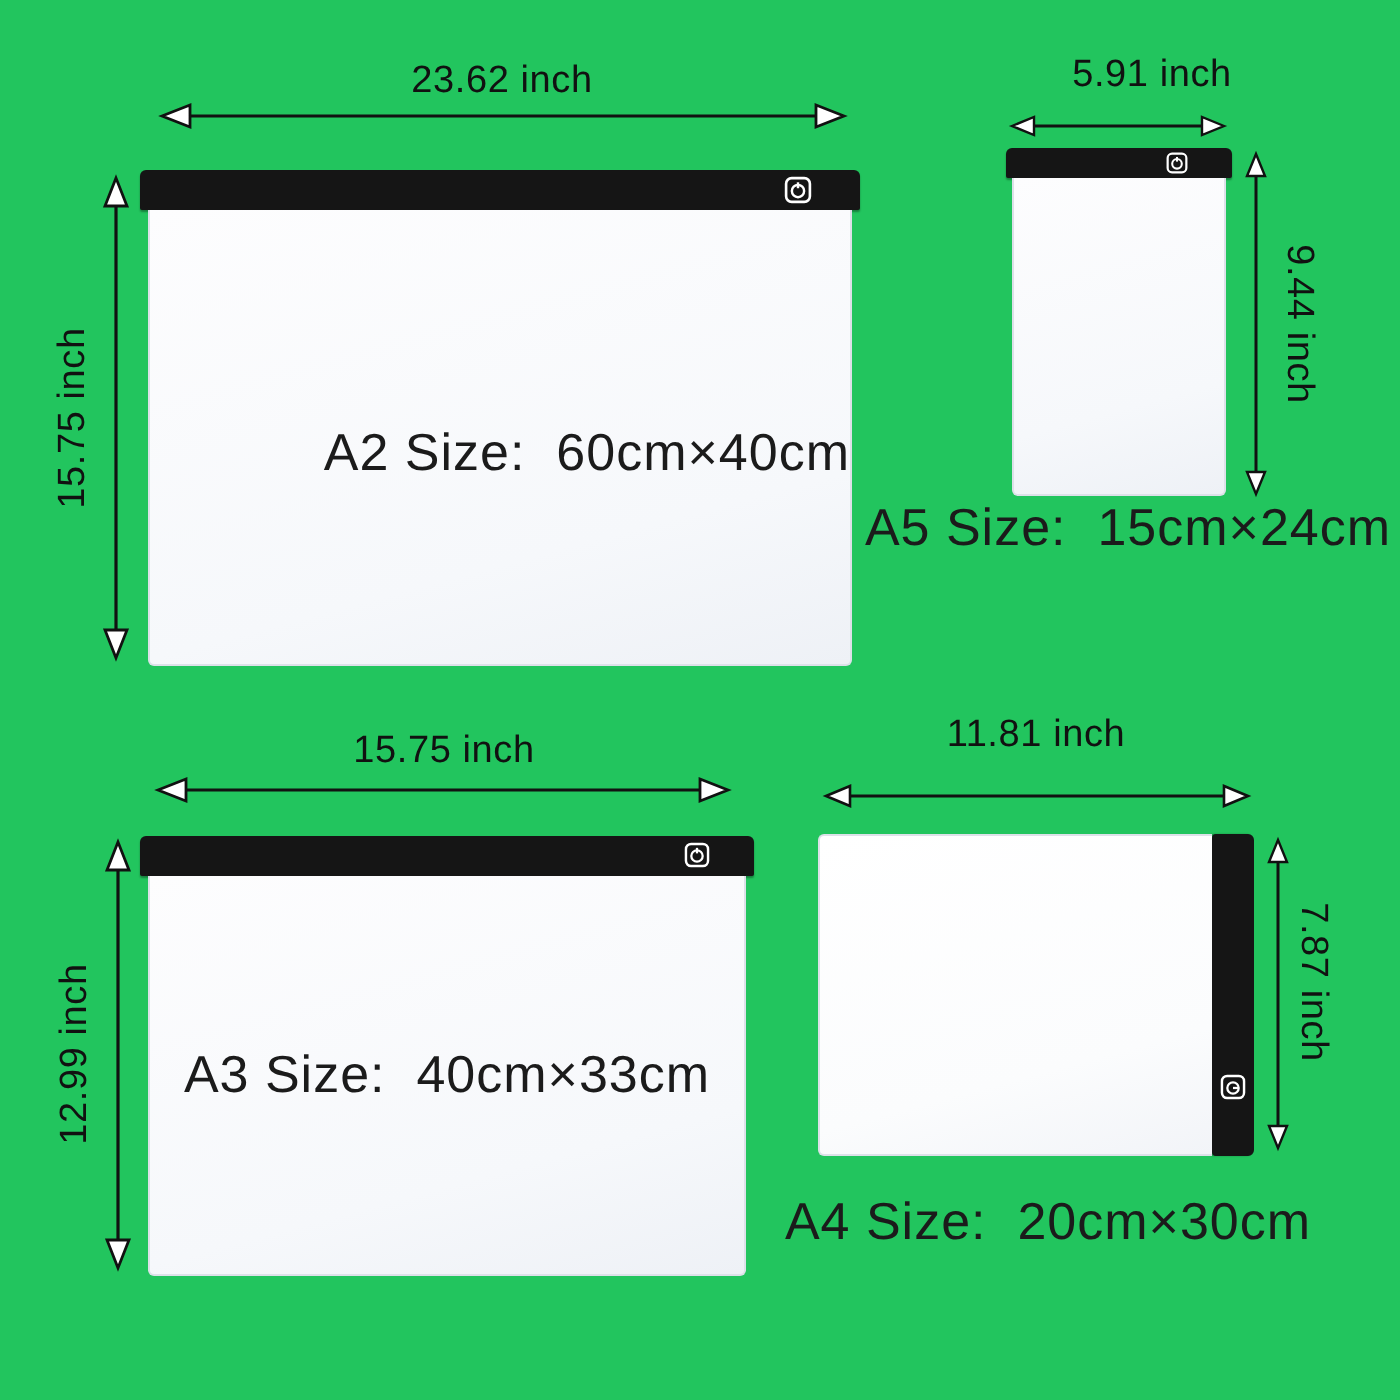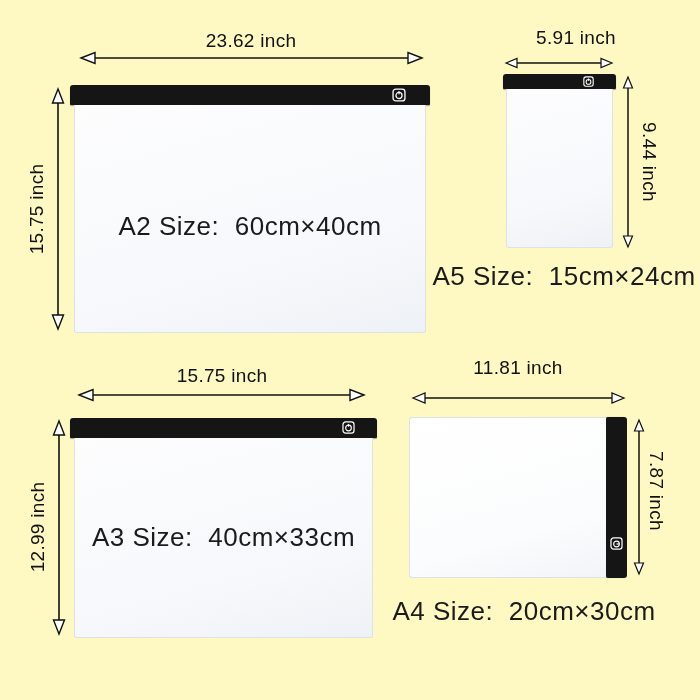--- a/index.html
+++ b/index.html
@@ -5,21 +5,21 @@
   html, body {
     margin: 0;
     padding: 0;
     background: #ffffff;
     font-family: "Liberation Sans", "DejaVu Sans", sans-serif;
   }
   .canvas {
     position: relative;
     width: 700px;
     height: 700px;
-    background: #fef9c3;
+    background: #22c55e;
     overflow: hidden;
   }
 
   
   .board {
     position: absolute;
     box-sizing: border-box;
   }
   .board-bar-top {
     position: absolute;
@@ -108,21 +108,21 @@
   <div class="board" style="left:70px; top:85px; width:360px; height:248px;">
     <div class="board-bar-top" style="height:20px;">
       <span class="power-icon" style="right:24px; top:3px;">
         <svg viewBox="0 0 16 16" width="14" height="14">
           <rect x="1.2" y="1.2" width="13.6" height="13.6" rx="3.2" fill="none" stroke="#ffffff" stroke-width="1.5"></rect>
           <circle cx="8" cy="8.6" r="3.5" fill="none" stroke="#ffffff" stroke-width="1.4"></circle>
           <line x1="8" y1="3.6" x2="8" y2="7" stroke="#ffffff" stroke-width="1.4"></line>
         </svg>
       </span>
     </div>
-    <div class="board-body" style="top:20px; left:4px; right:4px; bottom:0;">
+    <div class="board-body" style="top:20px; left:4px; right:4px; bottom:0;justify-content:flex-end;">
       <span class="board-label" style="transform:translateY(8px);">A2 Size:  60cm×40cm</span>
     </div>
   </div>
 
   <svg class="arrow" style="left:505px; top:56px;" width="108" height="14">
     <line x1="10" y1="7" x2="98" y2="7" stroke="#111" stroke-width="1.5"></line>
     <polygon points="1,7 12,2.5 12,11.5" fill="#ffffff" stroke="#111" stroke-width="1.2"></polygon>
     <polygon points="107,7 96,2.5 96,11.5" fill="#ffffff" stroke="#111" stroke-width="1.2"></polygon>
   </svg>
   <div class="dim-label" style="left:576px; top:38px;">5.91 inch</div>
@@ -139,21 +139,21 @@
       <span class="power-icon" style="right:22px; top:2px;">
         <svg viewBox="0 0 16 16" width="11" height="11">
           <rect x="1.2" y="1.2" width="13.6" height="13.6" rx="3.2" fill="none" stroke="#ffffff" stroke-width="1.6"></rect>
           <circle cx="8" cy="8.6" r="3.5" fill="none" stroke="#ffffff" stroke-width="1.5"></circle>
           <line x1="8" y1="3.6" x2="8" y2="7" stroke="#ffffff" stroke-width="1.5"></line>
         </svg>
       </span>
     </div>
     <div class="board-body" style="top:15px; left:3px; right:3px; bottom:0;"></div>
   </div>
-  <div class="size-caption" style="left:564px; top:276px;">A5 Size:  15cm×24cm</div>
+  <div class="size-caption" style="left:564px; top:264px;">A5 Size:  15cm×24cm</div>
 
   <svg class="arrow" style="left:78px; top:388px;" width="287" height="14">
     <line x1="12" y1="7" x2="275" y2="7" stroke="#111" stroke-width="1.6"></line>
     <polygon points="1,7 15,1.5 15,12.5" fill="#ffffff" stroke="#111" stroke-width="1.4"></polygon>
     <polygon points="286,7 272,1.5 272,12.5" fill="#ffffff" stroke="#111" stroke-width="1.4"></polygon>
   </svg>
   <div class="dim-label" style="left:222px; top:376px;">15.75 inch</div>
 
   <svg class="arrow" style="left:52px; top:420px;" width="14" height="215">
     <line x1="7" y1="12" x2="7" y2="203" stroke="#111" stroke-width="1.6"></line>

